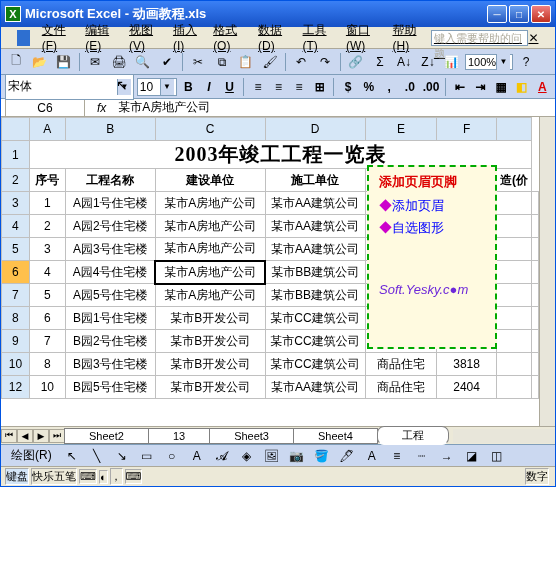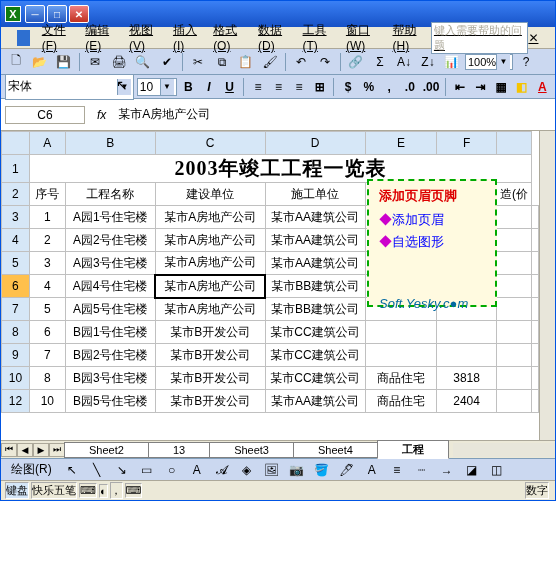--- a/index.html
+++ b/index.html
@@ -7,66 +7,67 @@
 .win { width:556px; border:1px solid #0054e3; background:#ece9d8; }
 .titlebar { height:26px; background:linear-gradient(#3a80f5,#1651c6); display:flex; align-items:center; padding:0 4px; color:#fff; font-size:13px; }
 .titlebar .xicon { width:16px; height:16px; background:#107b10; color:#fff; display:flex; align-items:center; justify-content:center; font-weight:bold; font-size:11px; margin-right:4px; border:1px solid #fff; }
 .titlebar .ttl { flex:1; font-weight:bold; }
 .winbtns { display:flex; gap:2px; }
 .winbtn { width:20px; height:18px; background:linear-gradient(#6aa0f0,#2559c0); border:1px solid #fff; border-radius:2px; display:flex; align-items:center; justify-content:center; font-size:10px; font-weight:bold; color:#fff; cursor:pointer; }
 .winbtn.close { background:linear-gradient(#f08080,#c03020); }
 .menubar { height:22px; background:#ece9d8; display:flex; align-items:center; padding:0 16px; border-bottom:1px solid #aca899;text-decoration:underline; }
 .menubar .micon { width:16px; height:16px; background:#2e6fd0; margin-right:6px; }
 .mitem { padding:2px 6px; cursor:pointer; }
-.qhelp { width:120px; height:32px; border:1px solid #7f9db9; background:#fff; margin-left:auto; font-size:11px; color:#aca899; padding:0 2px; }
+.qhelp { width:120px; height:16px; border:1px solid #7f9db9; background:#fff; margin-left:auto; font-size:11px; color:#aca899; padding:0 2px; }
 .toolbar { height:26px; background:#cbd8f0; border-bottom:1px solid #7f9db9; display:flex; align-items:center; padding:0 4px; gap:2px; }
 .tbtn { width:22px; height:20px; border:1px solid transparent; display:flex; align-items:center; justify-content:center; cursor:pointer; font-size:12px; }
 .tsep { width:1px; height:18px; background:#7f9db9; margin:0 2px; }
 .fmtbar { height:24px; background:#cbd8f0; border-bottom:1px solid #7f9db9; display:flex; align-items:center; padding:0 4px; gap:3px; }
 .fontbox { width:148px; height:26px; border:1px solid #7f9db9; background:#fff; padding:0 2px; font-size:12px; display:flex; align-items:center; position:relative; }
 .dropbtn { width:14px; height:16px; background:#cbd8f0; border-left:1px solid #7f9db9; display:flex; align-items:center; justify-content:center; margin-left:auto; cursor:pointer; font-size:8px; }
 .sizebox { width:45px; height:18px; border:1px solid #7f9db9; background:#fff; padding:0 2px; display:flex; align-items:center; }
 .fbtn { width:20px; height:18px; border:1px solid transparent; display:flex; align-items:center; justify-content:center; cursor:pointer; font-size:12px; font-weight:bold; }
-.namebox-row { height:32px; background:#fff; border-bottom:1px solid #aca899; display:flex; align-items:center; }
+.namebox-row { height:18px; background:#fff; border-bottom:1px solid #aca899; display:flex; align-items:center; }
 .namebox { width:80px; height:18px; border:1px solid #aca899; margin:0 4px; padding:0 6px; text-align:center; display:flex; align-items:center; justify-content:center; }
 .fx { font-style:italic; margin:0 8px; }
 .fval { flex:1; padding:0 4px; }
 .grid-wrap { display:flex; height:309px; background:#fff; }
 .grid-main { flex:1; overflow:hidden; position:relative; }
 table { border-collapse:collapse; width:auto; }
 th,td { border:1px solid #c0c0c0; height:23px; font-size:12px; padding:0 3px; text-align:center; white-space:nowrap; }
 th { background:#d6e7f7; font-weight:normal; }
 th.rowh { width:28px; }
 th.sel { background:#ffc04c; }
 .title-cell { font-size:20px; font-family:"楷体",KaiTi,serif; font-weight:bold; letter-spacing:1px; }
-.hdrrow td { font-weight:normal;margin-top:28px; }
+.hdrrow td { font-weight:bold;margin-top:28px; }
 .actcell { border:2px solid #000 !important; }
 .tooltip { position:absolute; border:2px dashed #0a0; background:#fffae0; padding:6px 10px; font-size:13px; }
 .tooltip .thdr { color:#d00; font-weight:bold; margin-bottom:6px; }
 .tooltip .tline { color:#00f; margin:4px 0; }
 .tooltip .bullet { color:#c0c; }
-.watermark { position:absolute; font-size:13px; color:#0369a1; font-style:italic; }
+.watermark { position:absolute; font-size:13px; color:#6d28d9; font-style:italic; }
 .vscroll { width:16px; background:#e8e6da; border-left:1px solid #aca899; }
 .tabs-row { height:18px; background:#ece9d8; display:flex; align-items:center; border-top:1px solid #aca899; font-size:11px; }
 .tabnav { width:16px; height:14px; border:1px solid #aca899; background:#ece9d8; display:flex; align-items:center; justify-content:center; cursor:pointer; font-size:9px; }
 .shtab { padding:1px 24px; border:1px solid #808080; background:#fff; cursor:pointer; margin-left:-1px; }
-.shtab.active { background:#fff; font-weight:bold; border-bottom:1px solid #fff; }
+.shtab.active { background:#fff; font-weight:normal; border-bottom:1px solid #fff;border-radius:7px; }
 .hscroll { flex:1; height:14px; background:#e8e6da; margin-left:4px; }
 .drawbar { height:22px; background:#cbd8f0; border-top:1px solid #7f9db9; display:flex; align-items:center; padding:0 4px; gap:3px; }
 .statusbar { height:20px; background:#ece9d8; display:flex; align-items:center; padding:0 4px; border-top:1px solid #aca899; font-size:11px; }
 .statusbar .spane { padding:0 0; border:1px inset #fff; margin-right:2px; }
 .zoombox { width:48px; height:16px; border:1px solid #7f9db9; background:#fff; padding:0 2px; font-size:11px; display:flex; align-items:center; }
 .cursor-arrow { position:absolute; font-size:14px; color:#000; pointer-events:none; }
 </style>
 </head>
 <body>
 
 <div class="win">
   <div class="titlebar">
     <div class="xicon">X</div>
+    <div class="ttl">Microsoft Excel - 动画教程.xls</div>
     <div class="winbtns">
       <div class="winbtn">─</div>
       <div class="winbtn">□</div>
       <div class="winbtn close">✕</div>
     </div>
   </div>
 
   <div class="menubar">
     <div class="micon"></div>
     <div class="mitem">文件(F)</div>
@@ -278,21 +279,21 @@
               <td>B园5号住宅楼</td>
               <td>某市B开发公司</td>
               <td>某市AA建筑公司</td>
               <td>商品住宅</td>
               <td>2404</td>
               <td></td>
               <td></td>
             </tr>
           </tbody>
         </table>
-      <div class="tooltip" style="top:48px;left:366px;width:130px;height:128px;">
+      <div class="tooltip" style="top:48px;left:366px;width:130px;height:184px;">
         <div class="thdr">添加页眉页脚</div>
         <div class="tline"><span class="bullet">◆</span><span>添加页眉</span></div>
         <div class="tline"><span class="bullet">◆</span><span>自选图形</span></div>
       </div>
       <div class="watermark" style="top:165px;left:378px;">Soft.Yesky.c●m</div>
     </div>
     <div class="vscroll"></div>
   </div>
 
   <div class="tabs-row">

